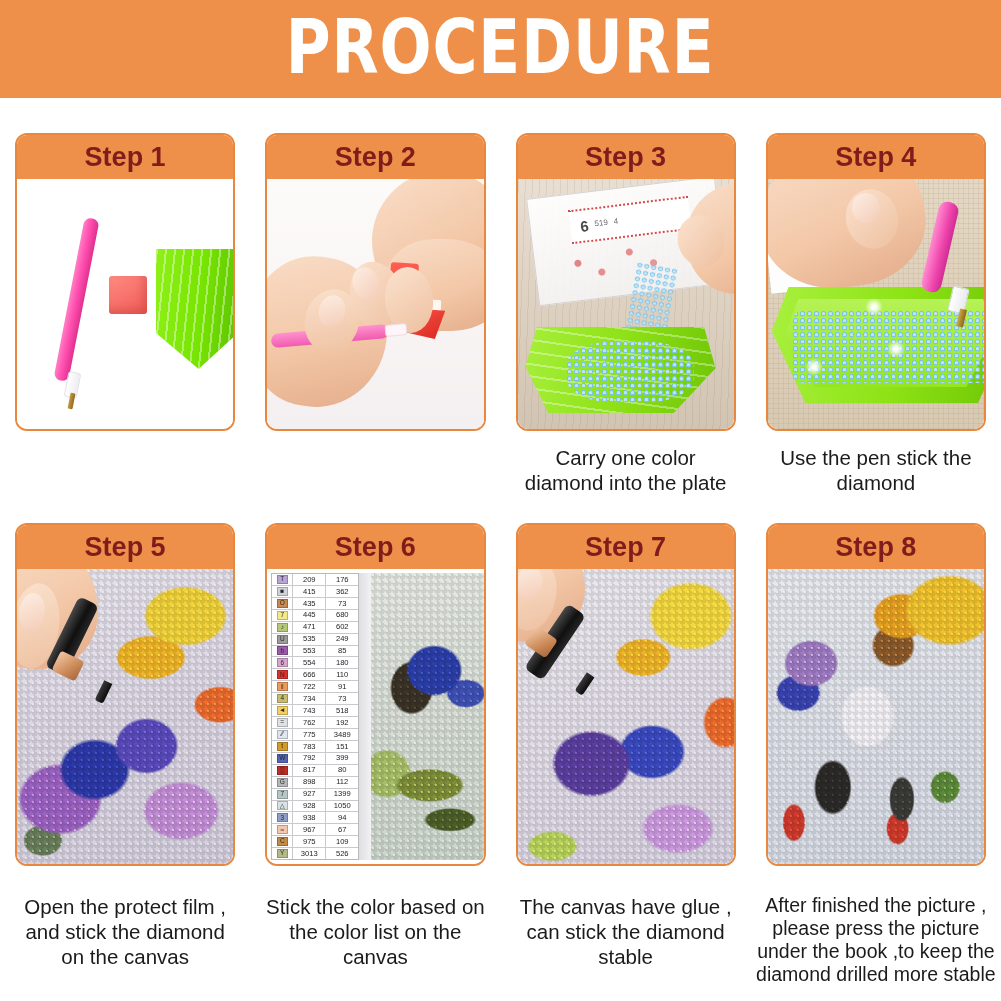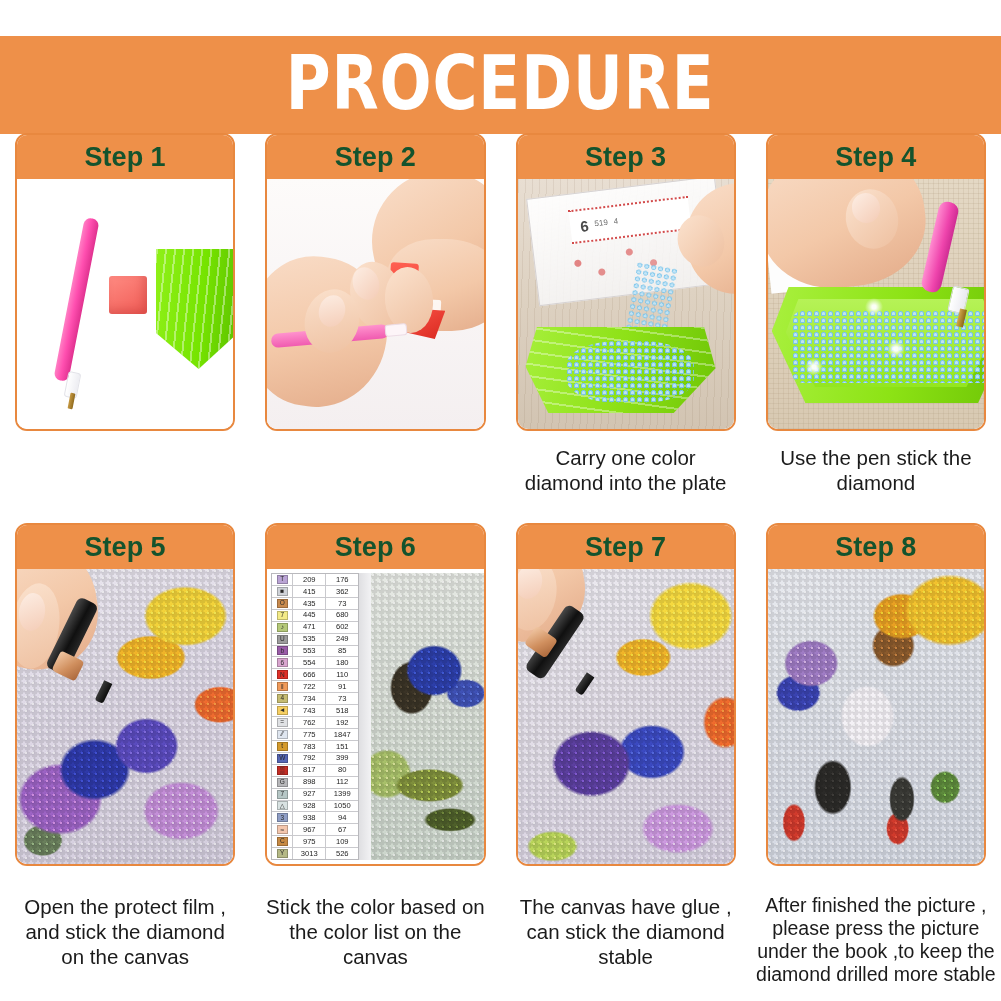--- a/index.html
+++ b/index.html
@@ -23,21 +23,20 @@
   
   .banner {
     position: absolute;
     left: 0; top: 0;
     width: 1001px;
     height: 98px;
     background: #ee9049;
     display: flex;
     align-items: center;
     justify-content: center;
-    margin-top: 36px;
   }
   .banner-title {
     color: #ffffff;
     font-size: 74px;
     font-weight: bold;
     letter-spacing: 1px;
     line-height: 1;
     font-family: "Liberation Sans Narrow", "DejaVu Sans Condensed", "Liberation Sans", sans-serif;
     transform: scaleX(0.92);
     transform-origin: center;
@@ -70,21 +69,21 @@
     width: 100%;
     border: 2px solid #e8883f;
     border-radius: 12px;
     overflow: hidden;
     background: #ffffff;
     box-sizing: border-box;
   }
   .card-head {
     height: 44px;
     background: #ee9049;
-    color: #14532d;
+    color: #7f1d1d;
     font-size: 27px;
     font-weight: bold;
     display: flex;
     align-items: center;
     justify-content: center;
     line-height: 1;
   }
   .card-body {
     position: relative;
     width: 100%;
@@ -690,21 +689,21 @@
                     <div class="c-swatch" style="background: rgb(223, 225, 228);">=</div>
                   </div>
                   <div class="c-code">762</div>
                   <div class="c-cnt">192</div>
                 </div>
                 <div class="chart-row">
                   <div class="c-sym">
                     <div class="c-swatch" style="background: rgb(223, 230, 240);">⁄⁄</div>
                   </div>
                   <div class="c-code">775</div>
-                  <div class="c-cnt">1847</div>
+                  <div class="c-cnt">3489</div>
                 </div>
                 <div class="chart-row">
                   <div class="c-sym">
                     <div class="c-swatch" style="background: rgb(212, 154, 44);">t</div>
                   </div>
                   <div class="c-code">783</div>
                   <div class="c-cnt">151</div>
                 </div>
                 <div class="chart-row">
                   <div class="c-sym">

